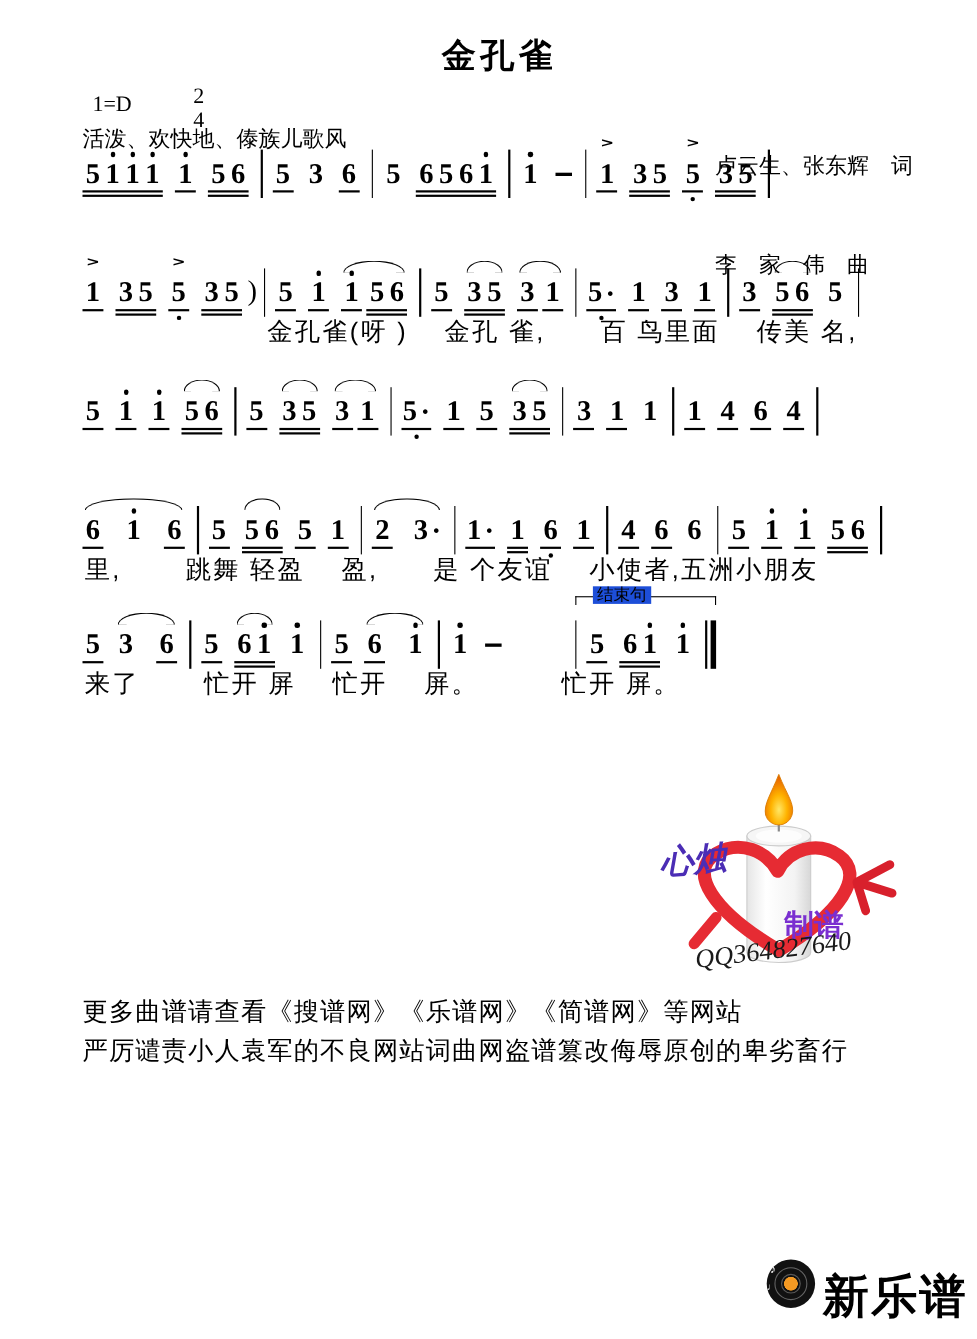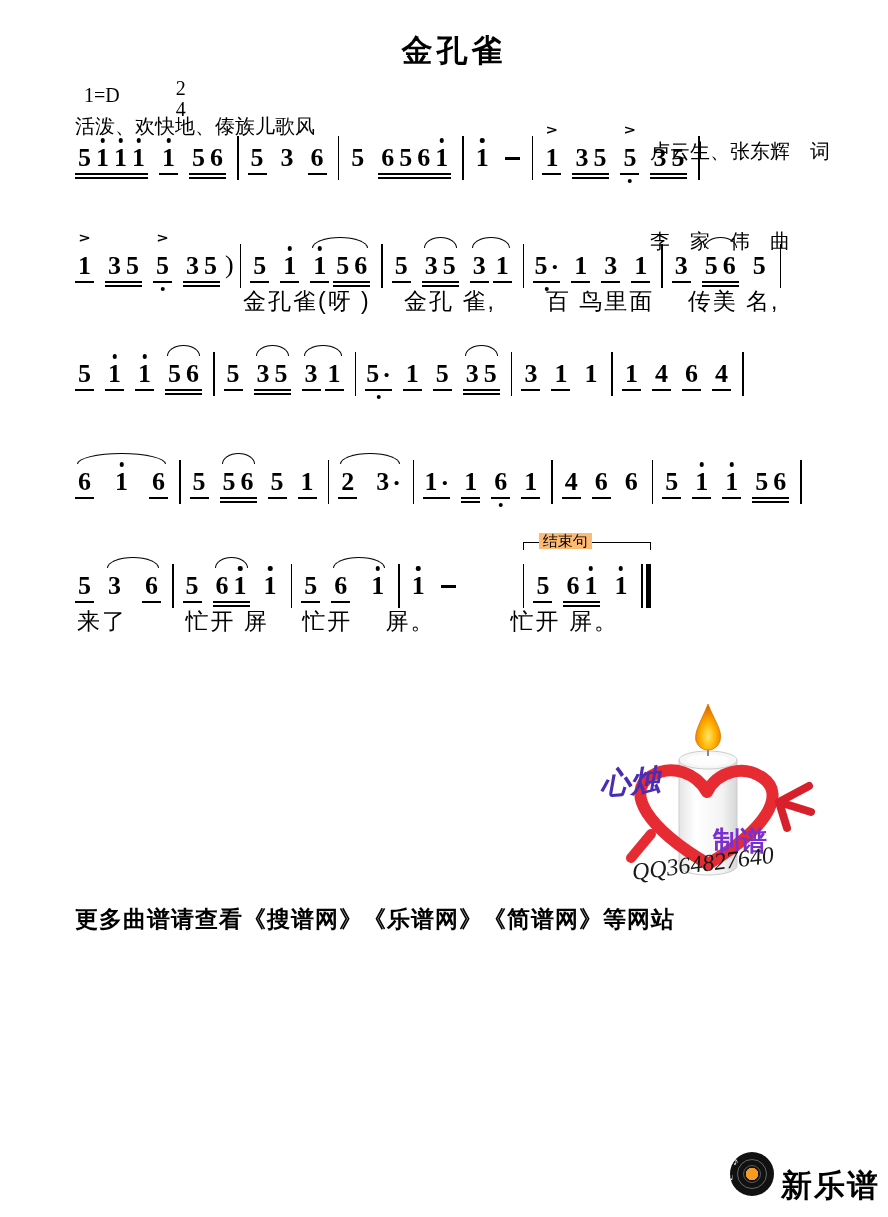--- a/index.html
+++ b/index.html
@@ -47,46 +47,46 @@
   .ul2{bottom:-7px;}
   .arc{position:absolute;top:-15px;left:2px;right:2px;height:10px;
     border:1.6px solid #000;border-bottom:none;border-radius:50% 50% 0 0 / 100% 100% 0 0;}
   .bar{width:1.6px;height:44px;background:#000;margin:0 9px 0 0;align-self:flex-end;margin-bottom:-8px;}
   .dash{width:15px;height:2.6px;background:#000;align-self:flex-end;margin:0 12px 12px 2px;}
   .rp{font-family:"Liberation Serif",serif;font-size:26px;line-height:30px;margin:0 6px 0 -6px;align-self:flex-end;}
   .gap{align-self:flex-end;}
   .endsec{position:relative;display:inline-flex;align-items:flex-end;}
   .endsec-bracket{position:absolute;top:-22px;left:0;right:0;height:7px;
     border-top:1.6px solid #000;border-left:1.6px solid #000;border-right:1.6px solid #000;}
-  .endsec-label{position:absolute;top:-31px;left:16px;background:#fdba74;padding:0 4px;
+  .endsec-label{position:absolute;top:-31px;left:16px;background:#1d4ed8;padding:0 4px;
     font-size:15px;line-height:16px;font-family:"Liberation Sans",sans-serif;}
   .endbar{display:flex;gap:3px;align-self:flex-end;margin-bottom:-8px;}
   .bar-thin{width:1.6px;height:44px;background:#000;}
   .bar-thick{width:5px;height:44px;background:#000;}
   .lyric-row{margin-top:6px;font-size:23px;font-weight:400;letter-spacing:2px;white-space:pre;
     font-family:"Liberation Sans",sans-serif;}
 
   
   .watermark{position:absolute;left:585px;top:698px;width:300px;height:195px;}
 
   
   .footer{position:absolute;left:75px;top:901px;font-size:23px;line-height:36px;letter-spacing:1px;}
-  .footer .f1,.footer .f2{font-weight:700;}
+  .footer .f1,.footer .f2{font-weight:400;}
   .footer .f3{font-weight:900;}
 
   
   .logo{position:absolute;right:8px;bottom:10px;display:flex;align-items:center;gap:7px;}
   .disc{position:relative;width:44px;height:44px;border-radius:50%;
     background:radial-gradient(circle,#f59a23 0 6px,#111 6.5px 100%);}
   .disc::before{content:"";position:absolute;inset:7px;border-radius:50%;border:1px solid rgba(255,255,255,.35);}
   .disc::after{content:"";position:absolute;inset:13px;border-radius:50%;border:1px solid rgba(255,255,255,.3);}
   .disc-note{position:absolute;color:#fff;font-size:11px;line-height:11px;}
   .disc-note.n1{left:3px;top:4px;}
   .disc-note.n2{left:0px;top:20px;font-size:9px;}
-  .logo-text{font-size:31px;font-weight:900;letter-spacing:2px;font-family:"Liberation Sans",sans-serif;margin-top:24px;}
+  .logo-text{font-size:42px;font-weight:900;letter-spacing:2px;font-family:"Liberation Sans",sans-serif;margin-top:24px;}
 </style>
 </head>
 <body>
 
 <div class="title">金孔雀</div>
 
 <div class="keyrow">
   <span>1=D</span>
   <span class="meter">
     <span>2</span>
@@ -792,20 +792,21 @@
             </div>
             <div class="note">
               <span class="digit">6</span>
             </div>
             <div class="ul ul1"></div>
             <div class="ul ul2"></div>
           </div>
         </div>
         <div class="bar"></div>
       </div>
+      <div class="lyric-row" style="padding-left: 2px;">里,　　 跳舞 轻盈　 盈,　　是 个友谊　 小使者,五洲小朋友</div>
     </div>
     <div class="music-line">
       <div class="note-row">
         <div class="ngroup">
           <div class="nitem">
             <div class="note">
               <span class="digit">5</span>
             </div>
             <div class="ul ul1"></div>
           </div>
@@ -963,20 +964,21 @@
     <path d="M194,104 l30,-16 M194,104 l32,10 M194,104 l8,26" stroke-width="8" stroke="#d8202c"></path>
   </g>
 
   <text x="16" y="96" font-size="30" font-weight="bold" font-style="italic" font-family="Liberation Serif, serif" fill="#4b2db5" transform="rotate(-4 16 96)">心烛</text>
   <text x="128" y="152" font-size="27" font-weight="bold" font-family="Liberation Serif, serif" fill="#7a2fd0">制谱</text>
   <text x="48" y="182" font-size="24" font-style="italic" font-family="Liberation Serif, serif" fill="#1a1a1a" transform="rotate(-7 48 182)">QQ364827640</text>
 </svg>
 
 <div class="footer">
   <div class="f1">更多曲谱请查看《搜谱网》《乐谱网》《简谱网》等网站</div>
+  <div class="f2">严厉谴责小人袁军的不良网站词曲网盗谱篡改侮辱原创的卑劣畜行</div>
 </div>
 
 <div class="logo">
   <div class="disc">
     <span class="disc-note n1">♪</span>
     <span class="disc-note n2">♩</span>
   </div>
   <div class="logo-text">新乐谱</div>
 </div>
 

